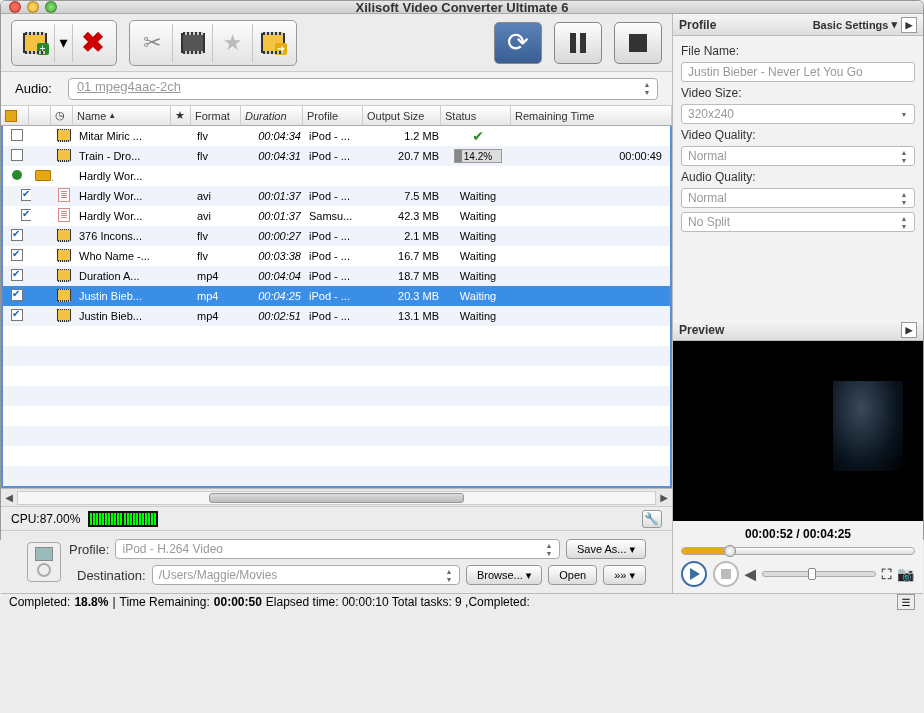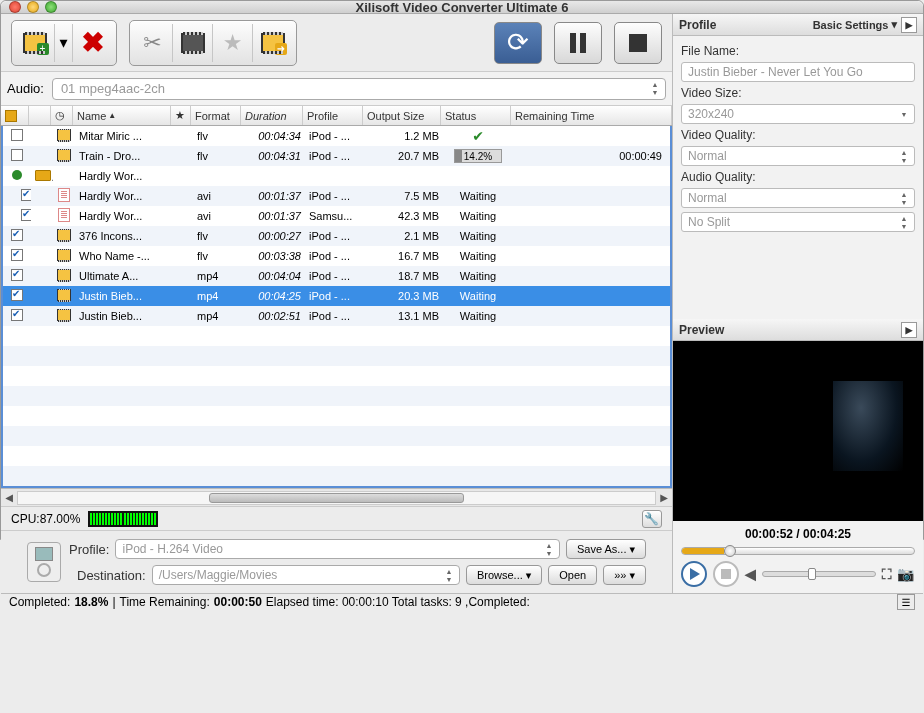--- a/index.html
+++ b/index.html
@@ -28,22 +28,22 @@
 .x-red { font-size: 28px; color: #c00; font-weight: bold; }
 .scissors { font-size: 22px; color: #888; }
 .star { font-size: 22px; color: #bbb; }
 .spacer { flex: 1; }
 .bigbtn { width: 48px; height: 42px; display:flex; align-items:center; justify-content:center; border:1px solid #888; border-radius:5px; background: linear-gradient(#5b82b8,#3a5e94); cursor:pointer; }
 .bigbtn.grey { background: linear-gradient(#fdfdfd,#d8d8d8); }
 .refresh-ic { font-size:26px; color:#fff; }
 .pause-ic { display:flex; gap:4px; } .pause-ic span { width:6px; height:20px; background:#333; }
 .stop-ic { width:18px; height:18px; background:#333; }
 
-.audiobar { height: 34px; display:flex; align-items:center; padding: 0 6px; gap: 8px; background:#f2f2f2; border-bottom:1px solid #ccc; font-size:13px; }
-.combo { flex:1; background:#fff; border:1px solid #aaa; border-radius:4px; height:22px; display:flex; align-items:center; padding:0 8px; color:#999; position:relative; }
+.audiobar { height: 34px; display:flex; align-items:center; padding: 0 14px; gap: 16px; background:#f2f2f2; border-bottom:1px solid #ccc; font-size:13px; }
+.combo { flex:1; background:#fff; border:1px solid #aaa; border-radius:4px; height:22px; display:flex; padding:0 8px; color:#999; position:relative;text-decoration:underline; }
 .stepper { width:16px; height:18px; position:absolute; right:2px; top:1px; display:flex; flex-direction:column; justify-content:center; color:#666; font-size:7px; line-height:8px; text-align:center; }
 
 .table-wrap { flex:1; display:flex; flex-direction:column; overflow:hidden; }
 .thead { height:20px; background:linear-gradient(#fff,#e6e6e6); border-bottom:1px solid #aaa; display:flex; font-size:11px; color:#333; }
 .th { border-right:1px solid #ccc; padding:3px 4px; overflow:hidden; white-space:nowrap; display:flex; align-items:center; }
 .tbody { flex:1; overflow:auto; background:#fff; border:2px solid #5a8ed6; border-top:none; }
 .row { height:20px; display:flex; font-size:11px; align-items:center; }
 .row:nth-child(even){ background:#f0f4fa; }
 .row.selected { background:#3a8ee6; color:#fff; }
 .cell { padding:0 4px; overflow:hidden; white-space:nowrap; text-overflow:ellipsis; }
@@ -297,21 +297,21 @@
               <div class="cell c-dur">00:03:38</div>
               <div class="cell c-prof">iPod - ...</div>
               <div class="cell c-size">16.7 MB</div>
               <div class="cell c-stat">Waiting</div>
               <div class="cell c-rem"></div>
             </div>
             <div class="row">
               <div class="cell c-chk" style=""><span class="chk checked"></span></div>
               <div class="cell c-ico"></div>
               <div class="cell c-clk"><span class="film-sm"></span></div>
-              <div class="cell c-name">Ultimate A...</div>
+              <div class="cell c-name">Duration A...</div>
               <div class="cell c-star"></div>
               <div class="cell c-fmt">mp4</div>
               <div class="cell c-dur">00:04:04</div>
               <div class="cell c-prof">iPod - ...</div>
               <div class="cell c-size">18.7 MB</div>
               <div class="cell c-stat">Waiting</div>
               <div class="cell c-rem"></div>
             </div>
             <div class="row selected">
               <div class="cell c-chk" style=""><span class="chk checked"></span></div>

